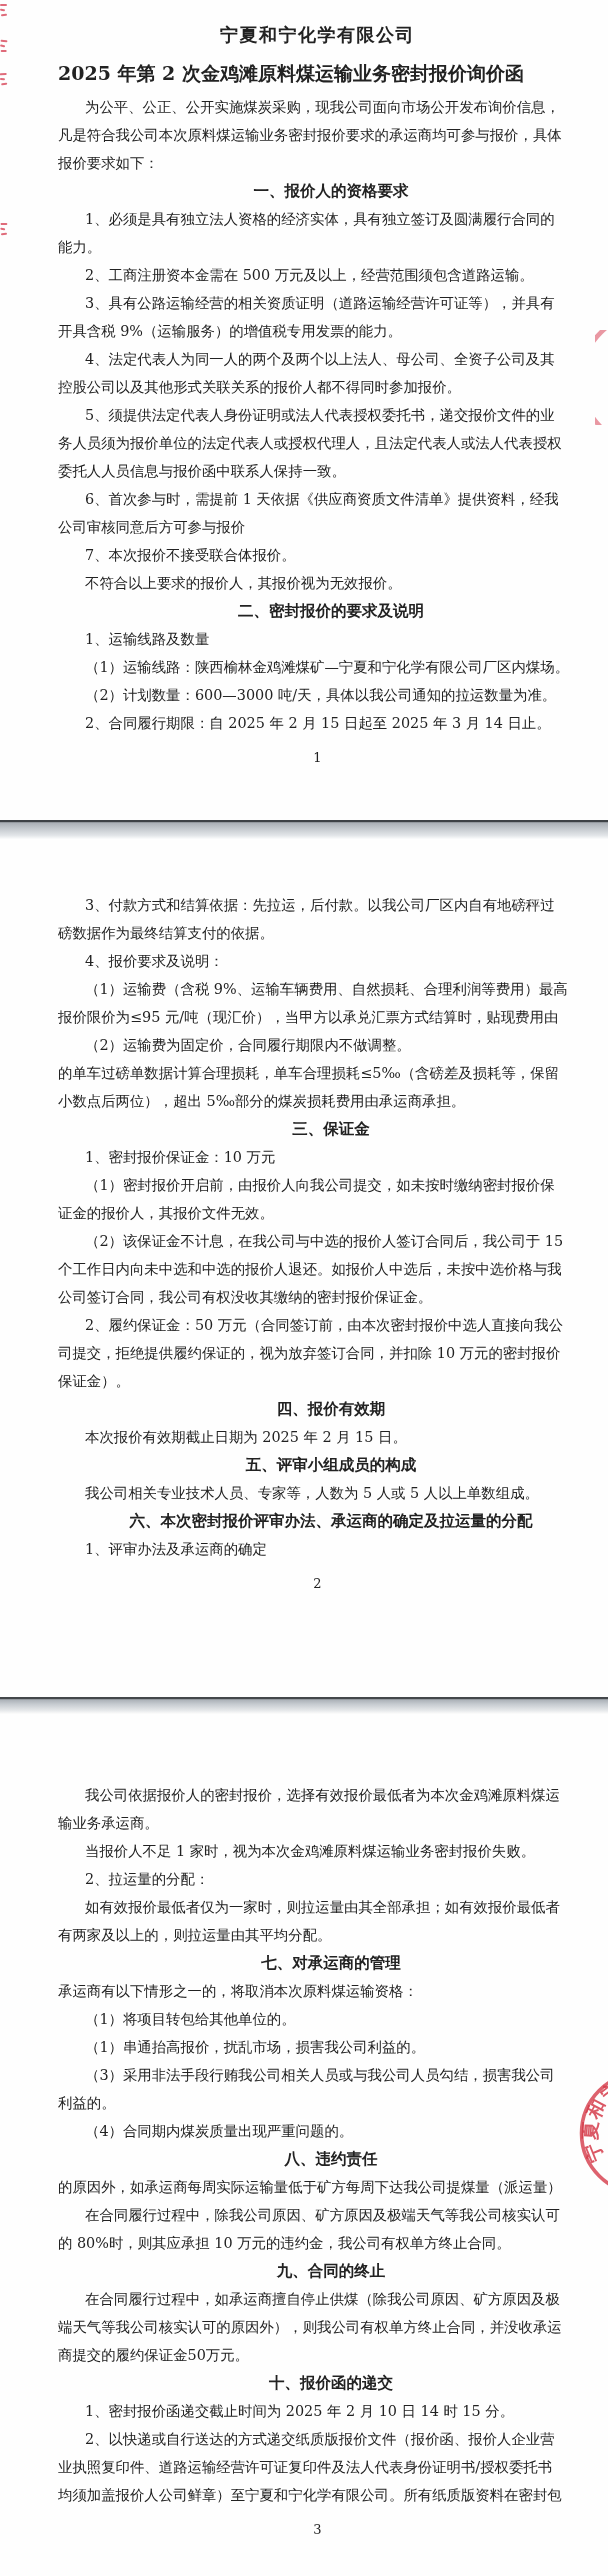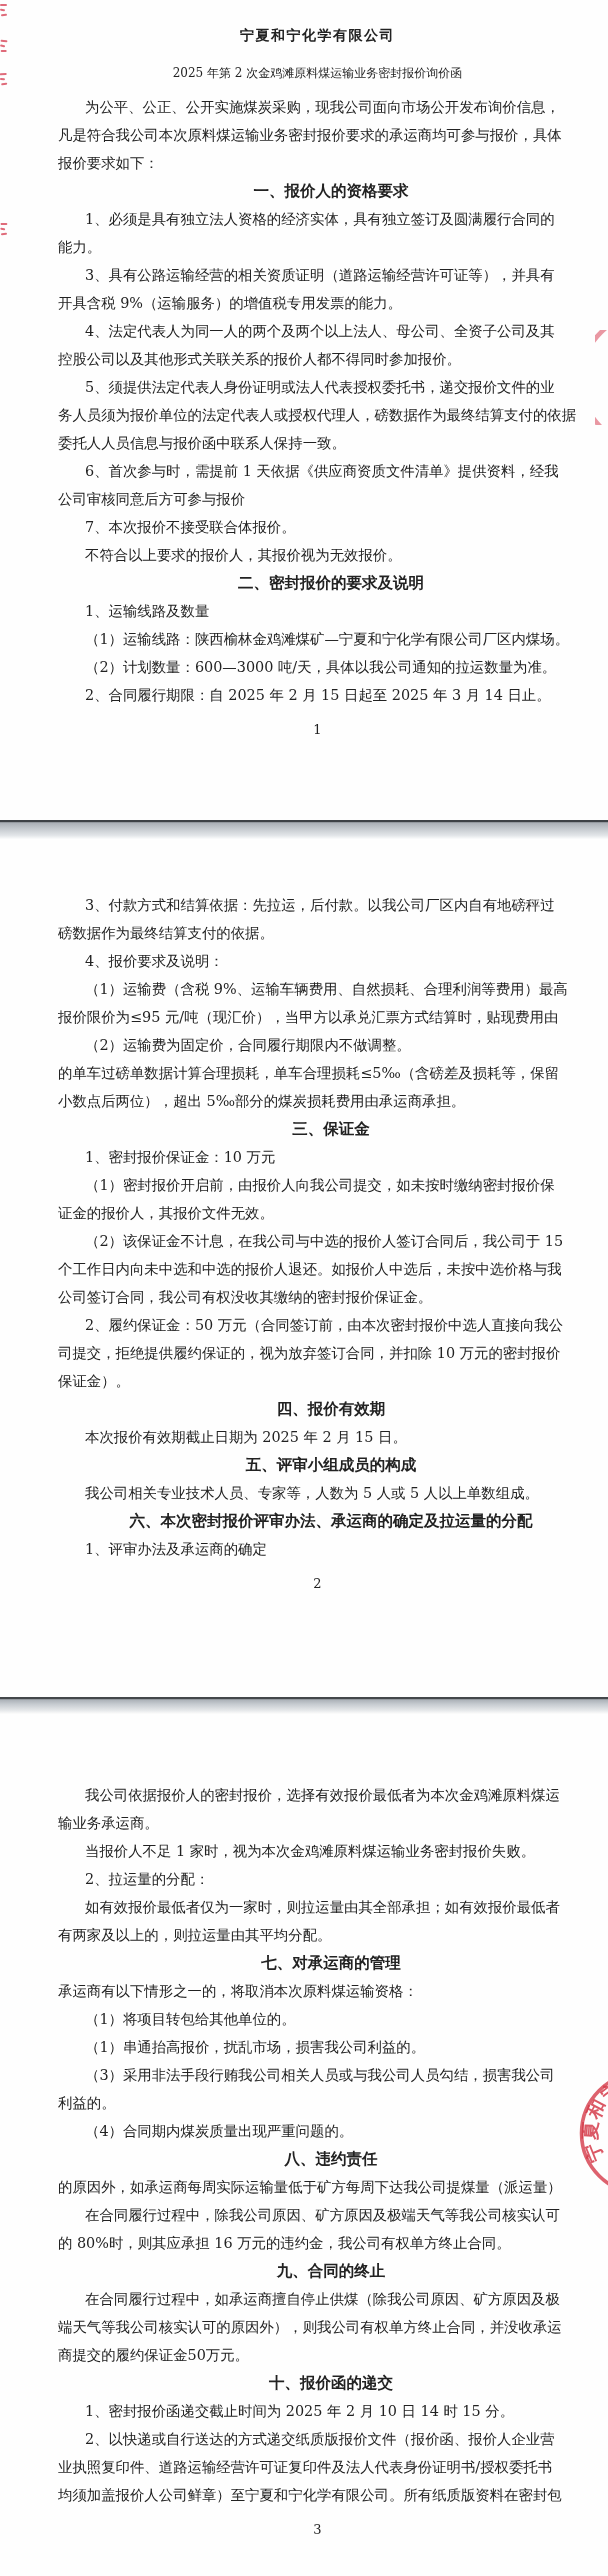--- a/index.html
+++ b/index.html
@@ -10,22 +10,22 @@
   #page2{top:839px;height:858px;}
   #page3{top:1714px;height:863px;}
   .gap{position:absolute;left:0;width:608px;}
   #gap1{top:820px;height:18.5px;background:linear-gradient(180deg,#3e4246 0,#3e4246 2.1px,#a9aeb4 2.6px,#c2c7cc 8.2px,#e3e6e9 15.5px,#f8f9fa 18.5px);}
   #gap2{top:1697px;height:16.5px;background:linear-gradient(180deg,#43474b 0,#43474b 2.1px,#aab0b6 2.6px,#c6cbd0 7.2px,#e6e8ea 13.4px,#fafafa 16.5px);}
   .content{position:absolute;left:58px;right:31px;}
   #page1 .content{top:15.5px;}
   #page2 .content{top:52px;}
   #page3 .content{top:67px;}
   .ln{height:28px;line-height:28px;font-size:14.4px;white-space:nowrap;color:#222;}
-  .h1{height:38px;line-height:38px;font-size:14px;font-weight:700;text-align:center;letter-spacing:1.5px;}
-  .h2{height:39px;line-height:39px;font-size:12px;font-weight:400;text-align:center;}
+  .h1{height:38px;line-height:38px;font-size:18px;font-weight:700;text-align:center;letter-spacing:1.5px;}
+  .h2{height:39px;line-height:39px;font-size:19px;font-weight:700;}
   .h3{font-family:"DejaVu Sans","Liberation Sans",sans-serif;font-weight:700;font-size:15.5px;text-indent:27px;text-align:center;}
   .bi{text-indent:27px;}
   .pg{text-align:center;font-size:13px;margin-top:7.2px;}
   .edge-svg{position:absolute;mix-blend-mode:multiply;}
   .frag{position:absolute;left:0;width:8.2px;height:17.5px;overflow:hidden;opacity:.8;}
   .frag i{position:absolute;background:#d8475a;border-radius:1px;display:block;}
   .frag .b1{left:0;top:1.5px;width:7.2px;height:2.1px;}
   .frag .b2{left:0;top:7.2px;width:5.2px;height:2.1px;transform:rotate(8deg);}
   .frag .b3{left:1px;top:12.4px;width:6.2px;height:2.1px;transform:rotate(-6deg);}
   svg text{font-family:"DejaVu Sans","Liberation Sans",sans-serif;}
@@ -38,26 +38,27 @@
   <div class="page" id="page1">
     <div class="content">
         <div class="ln h1">宁夏和宁化学有限公司</div>
         <div class="ln h2">2025 年第 2 次金鸡滩原料煤运输业务密封报价询价函</div>
         <div class="ln bi">为公平、公正、公开实施煤炭采购，现我公司面向市场公开发布询价信息，</div>
         <div class="ln b">凡是符合我公司本次原料煤运输业务密封报价要求的承运商均可参与报价，具体</div>
         <div class="ln b">报价要求如下：</div>
         <div class="ln h3">一、报价人的资格要求</div>
         <div class="ln bi">1、必须是具有独立法人资格的经济实体，具有独立签订及圆满履行合同的</div>
         <div class="ln b">能力。</div>
+        <div class="ln bi">2、工商注册资本金需在 500 万元及以上，经营范围须包含道路运输。</div>
         <div class="ln bi">3、具有公路运输经营的相关资质证明（道路运输经营许可证等），并具有</div>
         <div class="ln b">开具含税 9%（运输服务）的增值税专用发票的能力。</div>
         <div class="ln bi">4、法定代表人为同一人的两个及两个以上法人、母公司、全资子公司及其</div>
         <div class="ln b">控股公司以及其他形式关联关系的报价人都不得同时参加报价。</div>
         <div class="ln bi">5、须提供法定代表人身份证明或法人代表授权委托书，递交报价文件的业</div>
-        <div class="ln b">务人员须为报价单位的法定代表人或授权代理人，磅数据作为最终结算支付的依据</div>
+        <div class="ln b">务人员须为报价单位的法定代表人或授权代理人，且法定代表人或法人代表授权</div>
         <div class="ln b">委托人人员信息与报价函中联系人保持一致。</div>
         <div class="ln bi">6、首次参与时，需提前 1 天依据《供应商资质文件清单》提供资料，经我</div>
         <div class="ln b">公司审核同意后方可参与报价</div>
         <div class="ln bi">7、本次报价不接受联合体报价。</div>
         <div class="ln bi">不符合以上要求的报价人，其报价视为无效报价。</div>
         <div class="ln h3">二、密封报价的要求及说明</div>
         <div class="ln bi">1、运输线路及数量</div>
         <div class="ln bi">（1）运输线路：陕西榆林金鸡滩煤矿—宁夏和宁化学有限公司厂区内煤场。</div>
         <div class="ln bi">（2）计划数量：600—3000 吨/天，具体以我公司通知的拉运数量为准。</div>
         <div class="ln bi">2、合同履行期限：自 2025 年 2 月 15 日起至 2025 年 3 月 14 日止。</div>
@@ -108,21 +109,21 @@
         <div class="ln h3">七、对承运商的管理</div>
         <div class="ln b">承运商有以下情形之一的，将取消本次原料煤运输资格：</div>
         <div class="ln bi">（1）将项目转包给其他单位的。</div>
         <div class="ln bi">（1）串通抬高报价，扰乱市场，损害我公司利益的。</div>
         <div class="ln bi">（3）采用非法手段行贿我公司相关人员或与我公司人员勾结，损害我公司</div>
         <div class="ln b">利益的。</div>
         <div class="ln bi">（4）合同期内煤炭质量出现严重问题的。</div>
         <div class="ln h3">八、违约责任</div>
         <div class="ln b">的原因外，如承运商每周实际运输量低于矿方每周下达我公司提煤量（派运量）</div>
         <div class="ln bi">在合同履行过程中，除我公司原因、矿方原因及极端天气等我公司核实认可</div>
-        <div class="ln b">的 80%时，则其应承担 16 万元的违约金，我公司有权单方终止合同。</div>
+        <div class="ln b">的 80%时，则其应承担 10 万元的违约金，我公司有权单方终止合同。</div>
         <div class="ln h3">九、合同的终止</div>
         <div class="ln bi">在合同履行过程中，如承运商擅自停止供煤（除我公司原因、矿方原因及极</div>
         <div class="ln b">端天气等我公司核实认可的原因外），则我公司有权单方终止合同，并没收承运</div>
         <div class="ln b">商提交的履约保证金50万元。</div>
         <div class="ln h3">十、报价函的递交</div>
         <div class="ln bi">1、密封报价函递交截止时间为 2025 年 2 月 10 日 14 时 15 分。</div>
         <div class="ln bi">2、以快递或自行送达的方式递交纸质版报价文件（报价函、报价人企业营</div>
         <div class="ln b">业执照复印件、道路运输经营许可证复印件及法人代表身份证明书/授权委托书</div>
         <div class="ln b">均须加盖报价人公司鲜章）至宁夏和宁化学有限公司。所有纸质版资料在密封包</div>
         <div class="ln pg">3</div>

